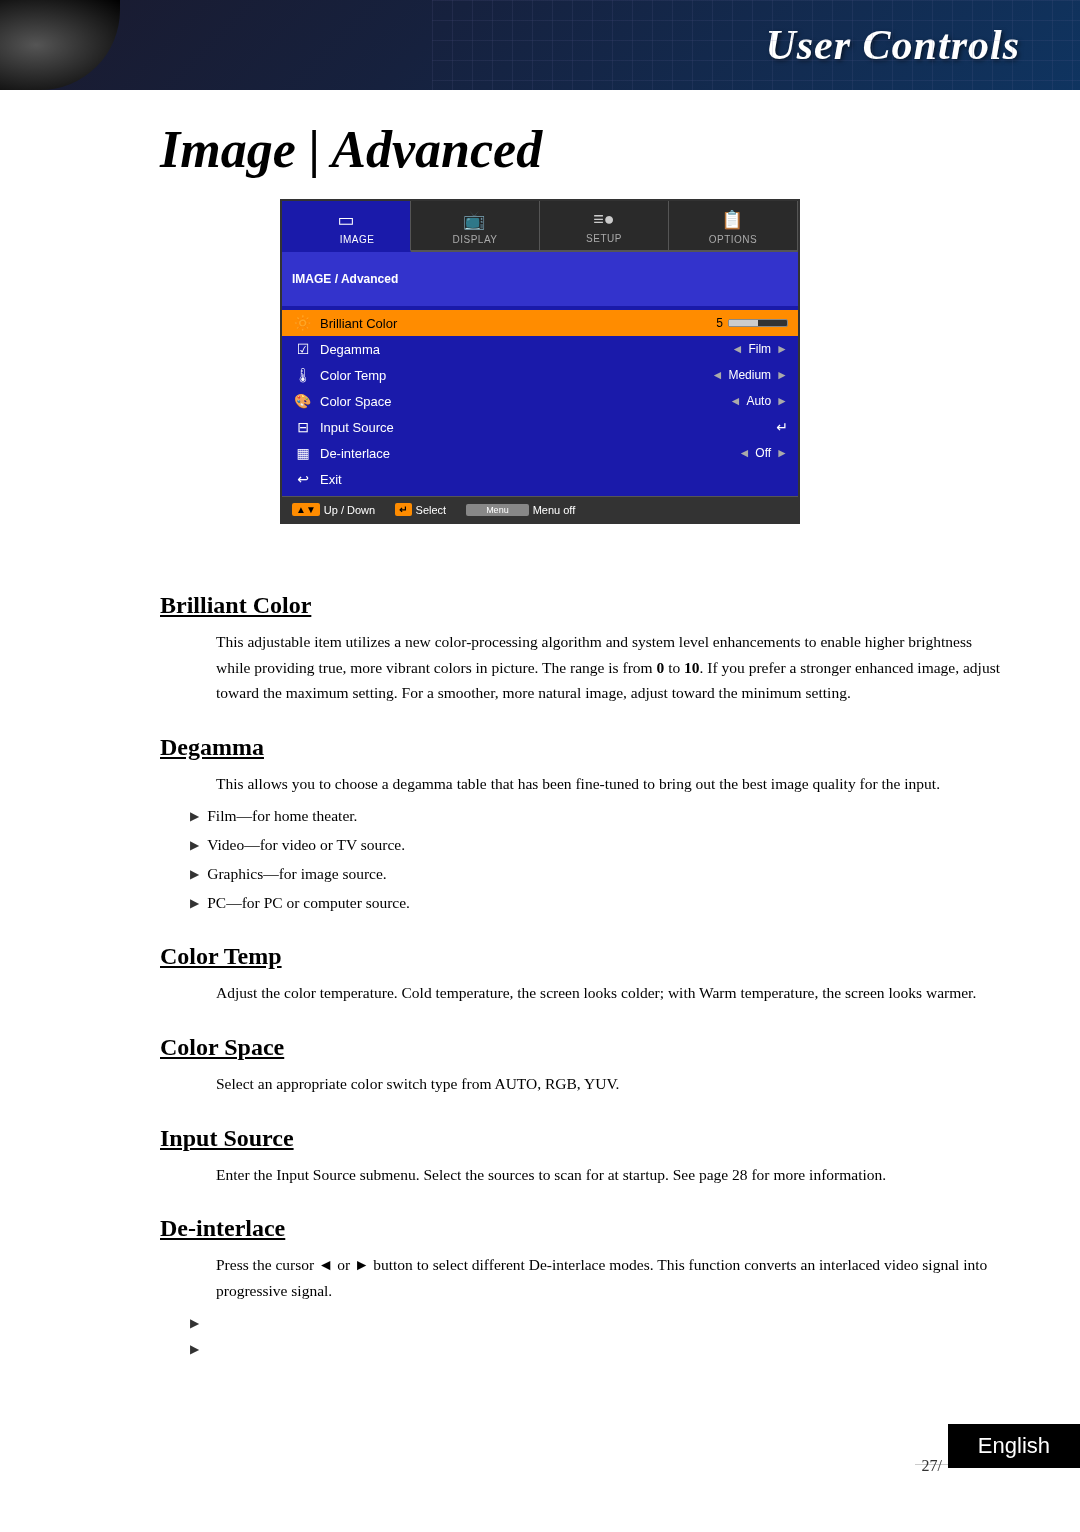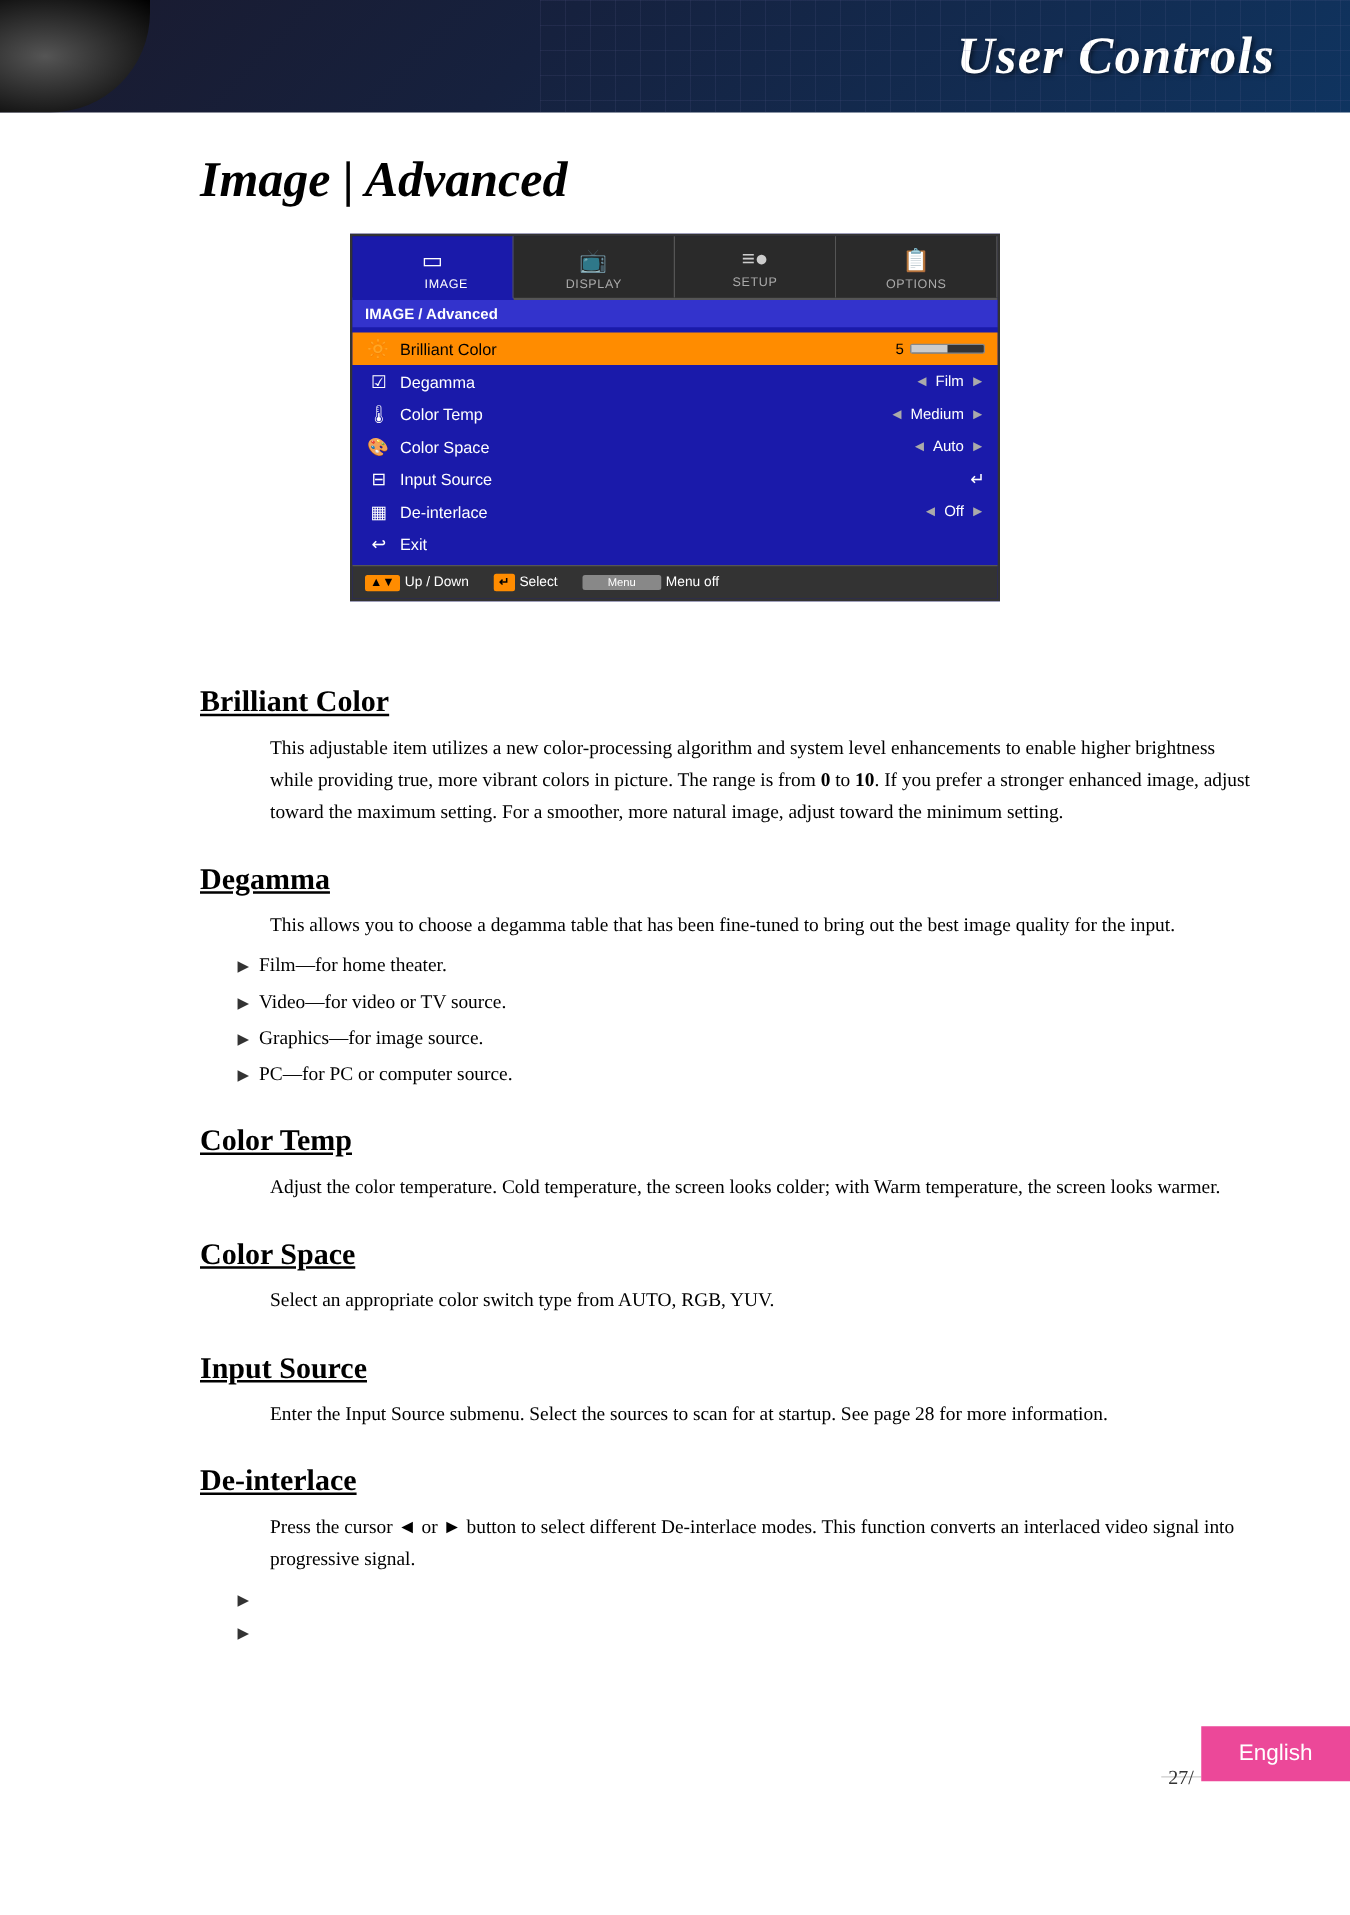--- a/index.html
+++ b/index.html
@@ -36,21 +36,21 @@
       font-size: 42px;
       font-weight: bold;
       font-style: italic;
       color: #ffffff;
       text-shadow: 2px 2px 4px rgba(0,0,0,0.5);
       letter-spacing: 1px;
     }
 
     
     .page-title {
-      font-size: 40px;
+      font-size: 52px;
       font-style: italic;
       color: #000;
       margin: 30px 0 20px 160px;
       font-weight: bold;
     }
 
     
     .menu-container {
       margin: 0 auto 30px 280px;
       width: 520px;
@@ -93,21 +93,21 @@
     .menu-tab-label {
       font-size: 10px;
       color: #aaa;
       text-transform: uppercase;
       letter-spacing: 0.5px;
     }
     .menu-tab.active .menu-tab-label { color: #fff; padding-left: 22px; }
 
     .menu-breadcrumb {
       background: #3333cc;
-      padding: 4px 10px;
+      padding: 20px 10px;
       font-size: 12px;
       color: #fff;
       font-weight: bold;
     }
 
     .menu-items {
       background: #1a1aaa;
       padding: 4px 0;
     }
     .menu-item {
@@ -255,26 +255,26 @@
       background: #fff;
       display: flex;
       align-items: center;
       padding: 0 6px;
       font-size: 16px;
       color: #333;
       border-top: 1px solid #ccc;
       margin-top: 40px;
     }
     .page-number-badge {
-      background: #ec4899;
+      background: #000000;
       color: #fff;
       display: flex;
       align-items: center;
       padding: 0 30px;
-      font-size: 18px;
+      font-size: 22px;
       font-family: Arial, sans-serif;
     }
 
     
     .header-grid {
       position: absolute;
       right: 0; top: 0;
       width: 60%;
       height: 100%;
       background-image: 

